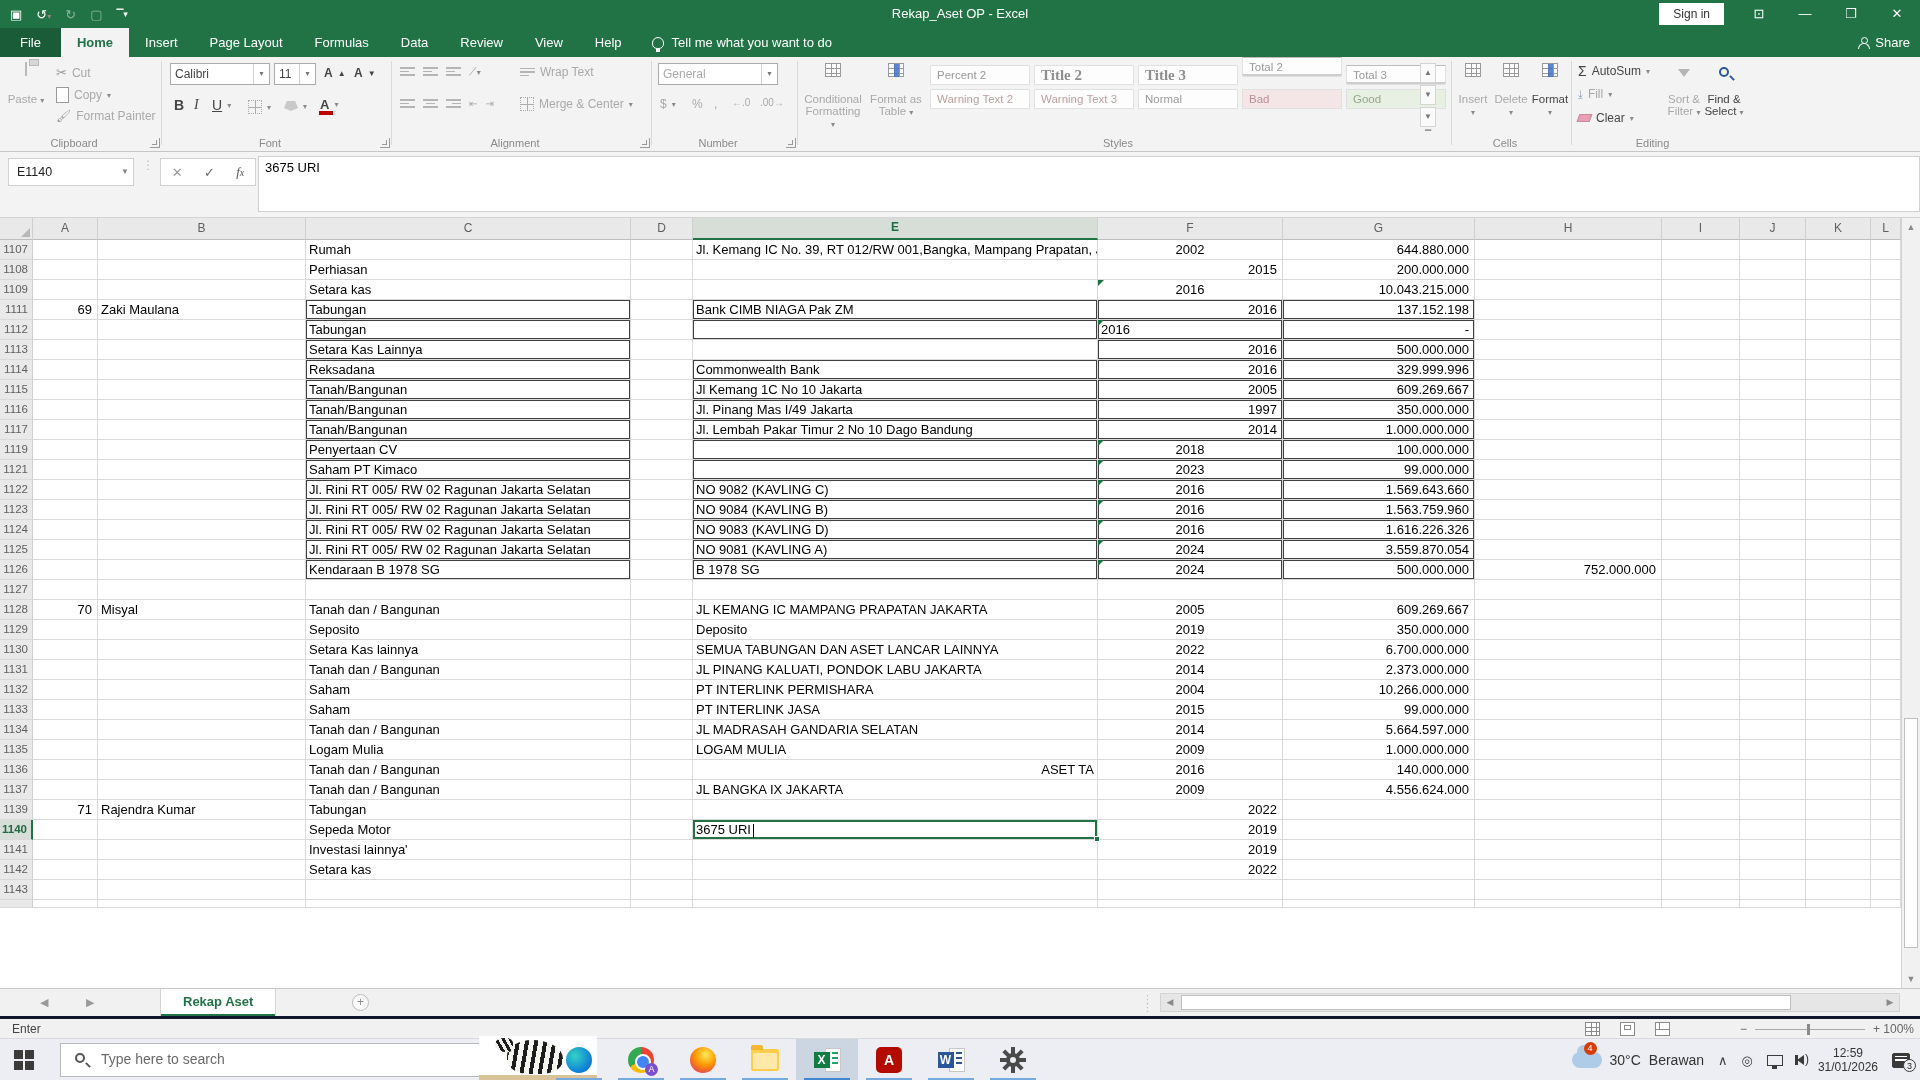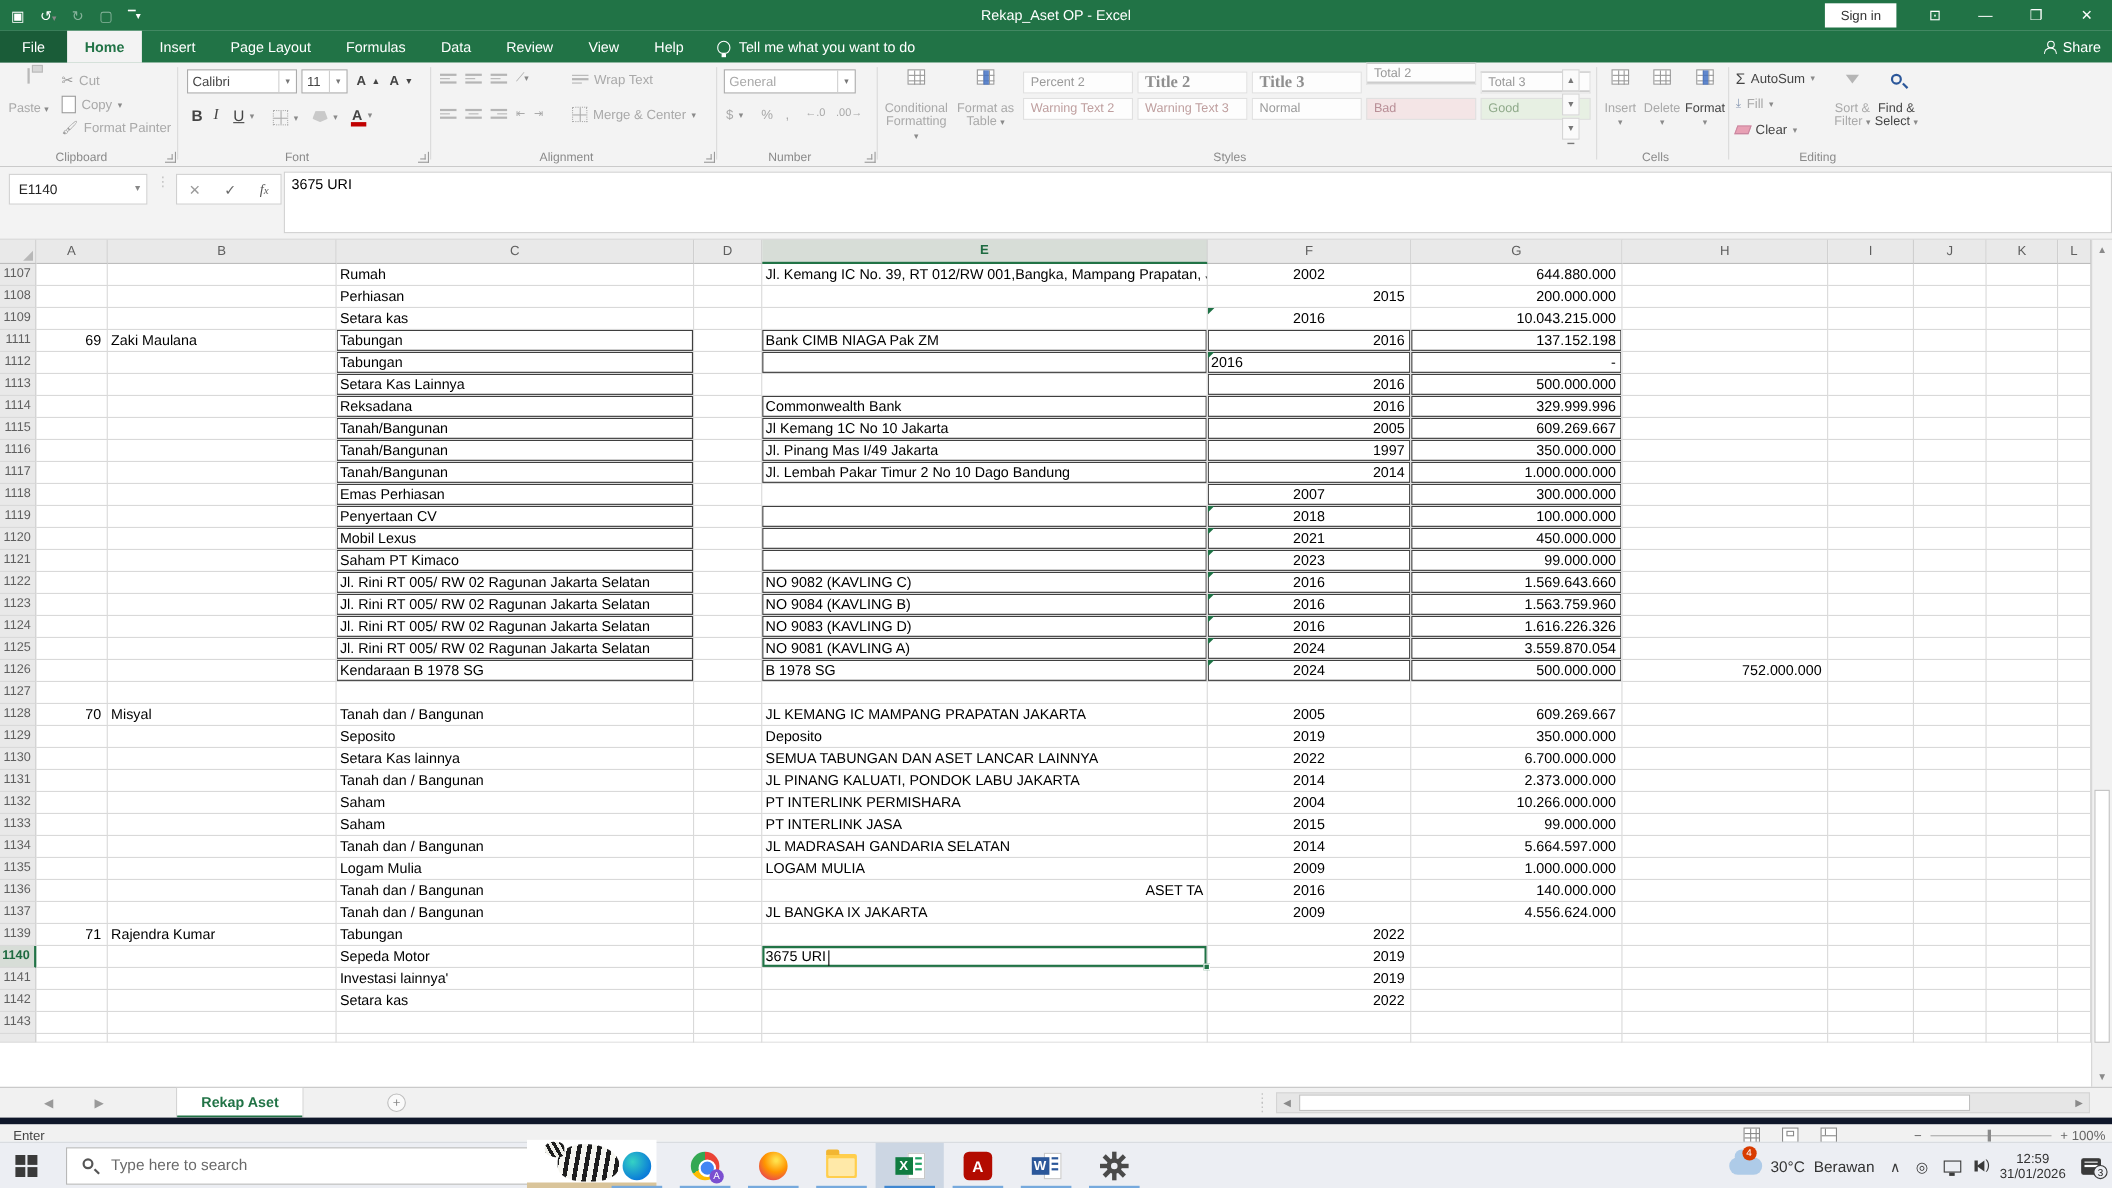--- a/index.html
+++ b/index.html
@@ -118,21 +118,21 @@
   .tabsrow { position:absolute; left:0; top:988px; width:1920px; height:28px; background:#f1f1f1; border-top:1px solid #c6c6c6; }
   .navarr { position:absolute; top:7px; color:#9a9a9a; font-size:11px; }
   .sheettab { position:absolute; left:160px; top:0; height:27px; padding:0 22px; background:#fff; border-right:1px solid #d4d4d4; border-left:1px solid #d4d4d4; color:#217346; font-weight:bold; font-size:13px; line-height:25px; box-shadow:inset 0 -2px 0 #217346; }
   .addsheet { position:absolute; left:352px; top:5px; width:17px; height:17px; border:1px solid #bdbdbd; border-radius:50%; color:#8a8a8a; text-align:center; line-height:15px; font-size:12px; background:#fafafa; }
   .hsplit { position:absolute; left:1142px; top:6px; color:#c0c0c0; font-size:11px; line-height:8px; }
   .hscroll { position:absolute; left:1160px; top:4px; width:740px; height:19px; background:#e6e6e6; border:1px solid #d4d4d4; }
   .hs-a { position:absolute; top:0; width:18px; height:17px; color:#8a8a8a; font-size:9px; text-align:center; line-height:17px; }
   .hthumb { position:absolute; left:20px; top:1px; width:610px; height:15px; background:#fff; border:1px solid #c0c0c0; }
 
   
-  .statusbar { position:absolute; left:0; top:1016px; width:1920px; height:22px; background:#f1f1f1; border-top:6px solid #0f172a; font-size:12px; color:#444; }
+  .statusbar { position:absolute; left:0; top:1016px; width:1920px; height:22px; background:#f1f1f1; border-top:3px solid #0f172a; font-size:12px; color:#444; }
   .mode { position:absolute; left:12px; top:3px; }
   .views { position:absolute; right:250px; top:3px; display:flex; gap:20px; }
   .vicon { width:15px; height:14px; border:1px solid #8a8a8a; background:#fff; position:relative; }
   .vicon.v1 { background:linear-gradient(#8a8a8a,#8a8a8a) 0 4px/15px 1px no-repeat,
               linear-gradient(#8a8a8a,#8a8a8a) 0 8px/15px 1px no-repeat,
               linear-gradient(#8a8a8a,#8a8a8a) 5px 0/1px 14px no-repeat,
               linear-gradient(#8a8a8a,#8a8a8a) 10px 0/1px 14px no-repeat,#fff; }
   .vicon.v2:before { content:""; position:absolute; left:3px; top:2px; right:3px; bottom:5px; border:1px solid #8a8a8a; }
   .vicon.v3:before { content:""; position:absolute; left:3px; top:0; width:1px; bottom:6px; background:#8a8a8a; }
   .vicon.v3:after { content:""; position:absolute; left:0; right:0; bottom:5px; height:1px; background:#8a8a8a; }
@@ -613,58 +613,28 @@
         <div class="cell bx" style="width: 405px;">Jl. Lembah Pakar Timur 2 No 10 Dago Bandung</div>
         <div class="cell num bx" style="width: 185px;">2014</div>
         <div class="cell num bx" style="width: 192px;">1.000.000.000</div>
         <div class="cell" style="width: 187px;"></div>
         <div class="cell" style="width: 78px;"></div>
         <div class="cell" style="width: 66px;"></div>
         <div class="cell" style="width: 65px;"></div>
         <div class="cell" style="width: 30px;"></div>
       </div>
       <div class="row">
-        <div class="rn">1118</div>
-        <div class="cell" style="width: 65px;"></div>
-        <div class="cell" style="width: 208px;"></div>
-        <div class="cell bx" style="width: 325px;">Emas Perhiasan</div>
-        <div class="cell" style="width: 62px;"></div>
-        <div class="cell" style="width: 405px;"></div>
-        <div class="cell ctr bx" style="width: 185px;">2007</div>
-        <div class="cell num bx" style="width: 192px;">300.000.000</div>
-        <div class="cell" style="width: 187px;"></div>
-        <div class="cell" style="width: 78px;"></div>
-        <div class="cell" style="width: 66px;"></div>
-        <div class="cell" style="width: 65px;"></div>
-        <div class="cell" style="width: 30px;"></div>
-      </div>
-      <div class="row">
         <div class="rn">1119</div>
         <div class="cell" style="width: 65px;"></div>
         <div class="cell" style="width: 208px;"></div>
         <div class="cell bx" style="width: 325px;">Penyertaan CV</div>
         <div class="cell" style="width: 62px;"></div>
         <div class="cell bx" style="width: 405px;"></div>
         <div class="cell ctr bx" style="width: 185px;">2018<span class="tri"></span></div>
         <div class="cell num bx" style="width: 192px;">100.000.000</div>
-        <div class="cell" style="width: 187px;"></div>
-        <div class="cell" style="width: 78px;"></div>
-        <div class="cell" style="width: 66px;"></div>
-        <div class="cell" style="width: 65px;"></div>
-        <div class="cell" style="width: 30px;"></div>
-      </div>
-      <div class="row">
-        <div class="rn">1120</div>
-        <div class="cell" style="width: 65px;"></div>
-        <div class="cell" style="width: 208px;"></div>
-        <div class="cell bx" style="width: 325px;">Mobil Lexus</div>
-        <div class="cell" style="width: 62px;"></div>
-        <div class="cell bx" style="width: 405px;"></div>
-        <div class="cell ctr bx" style="width: 185px;">2021<span class="tri"></span></div>
-        <div class="cell num bx" style="width: 192px;">450.000.000</div>
         <div class="cell" style="width: 187px;"></div>
         <div class="cell" style="width: 78px;"></div>
         <div class="cell" style="width: 66px;"></div>
         <div class="cell" style="width: 65px;"></div>
         <div class="cell" style="width: 30px;"></div>
       </div>
       <div class="row">
         <div class="rn">1121</div>
         <div class="cell" style="width: 65px;"></div>
         <div class="cell" style="width: 208px;"></div>

